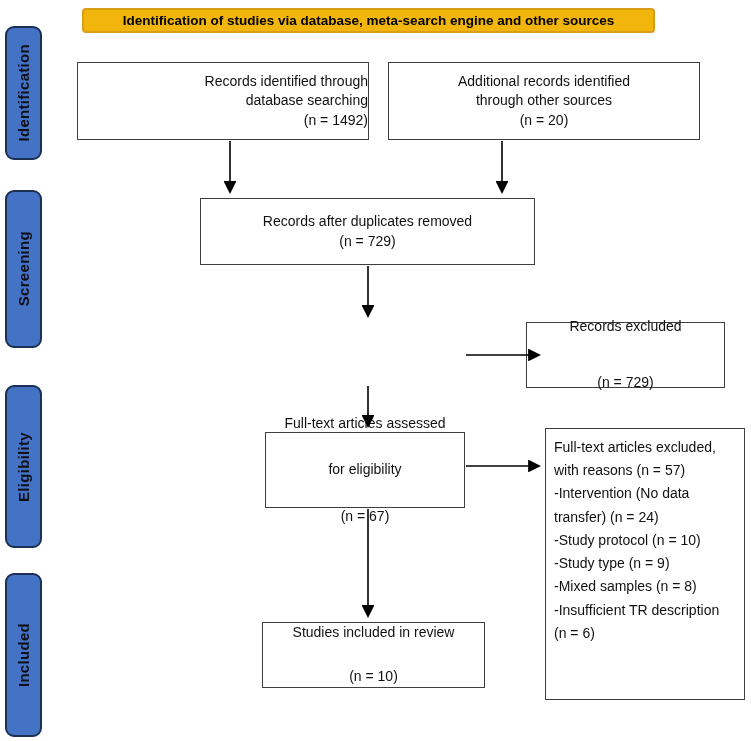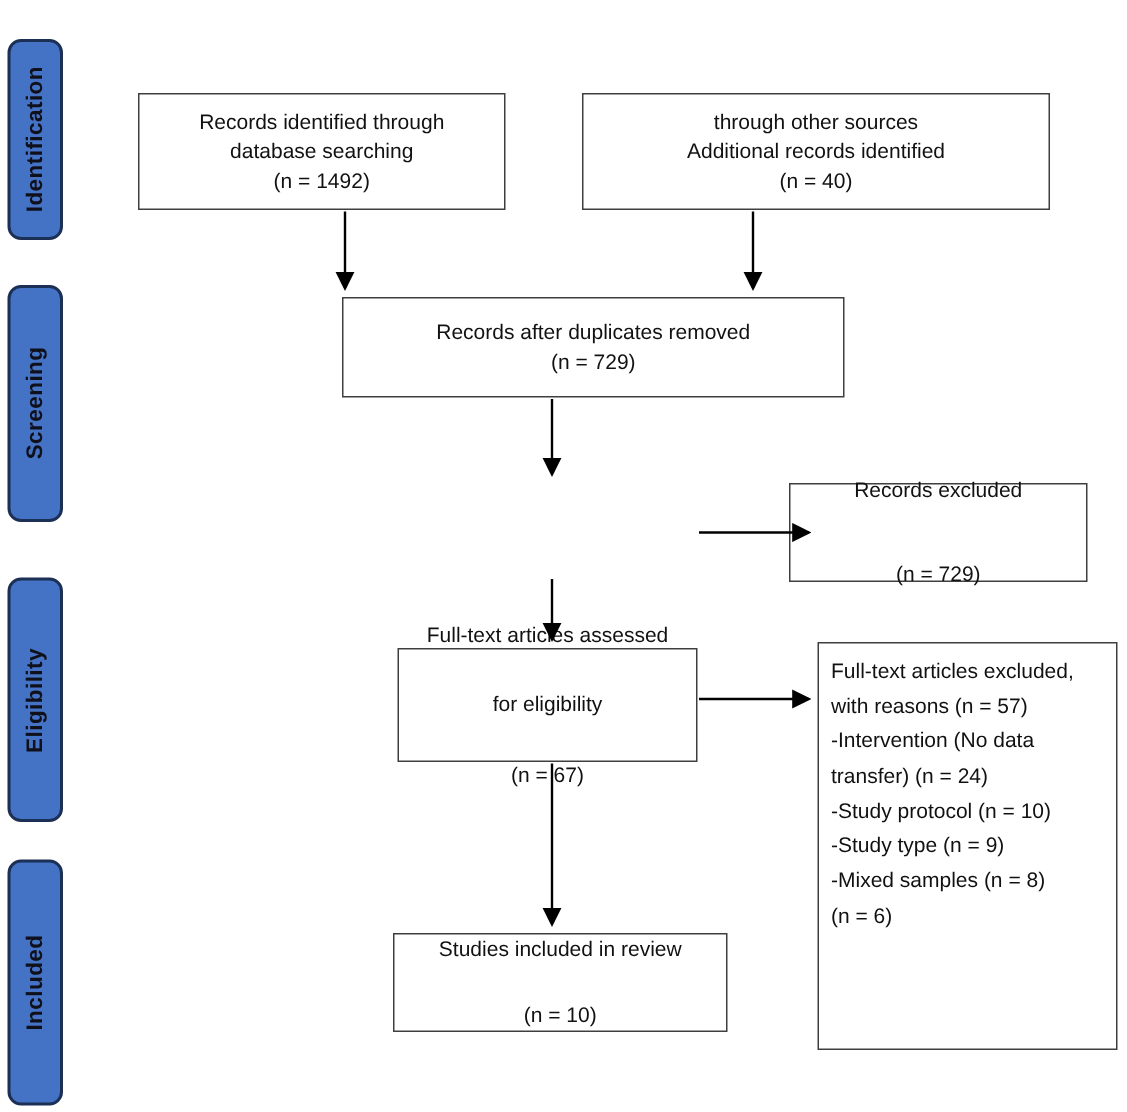--- a/index.html
+++ b/index.html
@@ -37,23 +37,23 @@
   }
 
   
   .node{
     position:absolute; box-sizing:border-box; background:#fff;
     border:1.5px solid var(--box-border);
     display:flex; flex-direction:column; align-items:center; justify-content:center;
     font-size:14px; line-height:1.4; text-align:center;
   }
   .node span{display:block;}
-  .node-records-db{left:92px;top:62px;width:245px;height:78px;}
+  .node-records-db{left:77px;top:62px;width:292px;height:78px;align-items:flex-end;}
   .node-records-other{left:388px;top:62px;width:312px;height:78px;}
-  .node-duplicates{left:200px;top:198px;width:335px;height:67px;margin-left:28px;}
+  .node-duplicates{left:200px;top:198px;width:335px;height:67px;}
   .node-screened{left:265px;top:322px;width:200px;height:63px;}
   .node-excluded{left:526px;top:322px;width:199px;height:66px;gap:36px;}
   .node-fulltext{left:265px;top:432px;width:200px;height:76px;gap:27px;}
   .node-fulltext-excluded{
     left:545px;top:428px;width:200px;height:272px;
     align-items:flex-start; justify-content:flex-start; text-align:left;
     padding:7px 4px 6px 8px; line-height:1.66;
   }
   .node-included{left:262px;top:622px;width:223px;height:66px;justify-content:space-between;}
 
@@ -71,31 +71,34 @@
   <div class="stage stage-screening">
     <span class="vlabel">Screening</span>
   </div>
   <div class="stage stage-eligibility">
     <span class="vlabel">Eligibility</span>
   </div>
   <div class="stage stage-included">
     <span class="vlabel">Included</span>
   </div>
 
+  <div class="banner">
+    <span>Identification of studies via database, meta-search engine and other sources</span>
+  </div>
 
   <div class="node node-records-db">
     <span>Records identified through</span>
     <span>database searching</span>
     <span>(n = 1492)</span>
   </div>
 
   <div class="node node-records-other">
+    <span>Additional records identified</span>
     <span>through other sources</span>
-    <span>Additional records identified</span>
-    <span>(n = 40)</span>
+    <span>(n = 20)</span>
   </div>
 
   <div class="node node-duplicates">
     <span>Records after duplicates removed</span>
     <span>(n = 729)</span>
   </div>
 
 
   <div class="node node-excluded">
     <span>Records excluded</span>
@@ -109,20 +112,21 @@
   </div>
 
   <div class="node node-fulltext-excluded">
     <span>Full-text articles excluded,</span>
     <span>with reasons (n = 57)</span>
     <span>-Intervention (No data</span>
     <span>transfer) (n = 24)</span>
     <span>-Study protocol (n = 10)</span>
     <span>-Study type (n = 9)</span>
     <span>-Mixed samples (n = 8)</span>
+    <span>-Insufficient TR description</span>
     <span>(n = 6)</span>
   </div>
 
   <div class="node node-included">
     <span>Studies included in review</span>
     <span>(n = 10)</span>
   </div>
 
   <svg class="arrows" width="751" height="741" viewBox="0 0 751 741">
     <defs>

